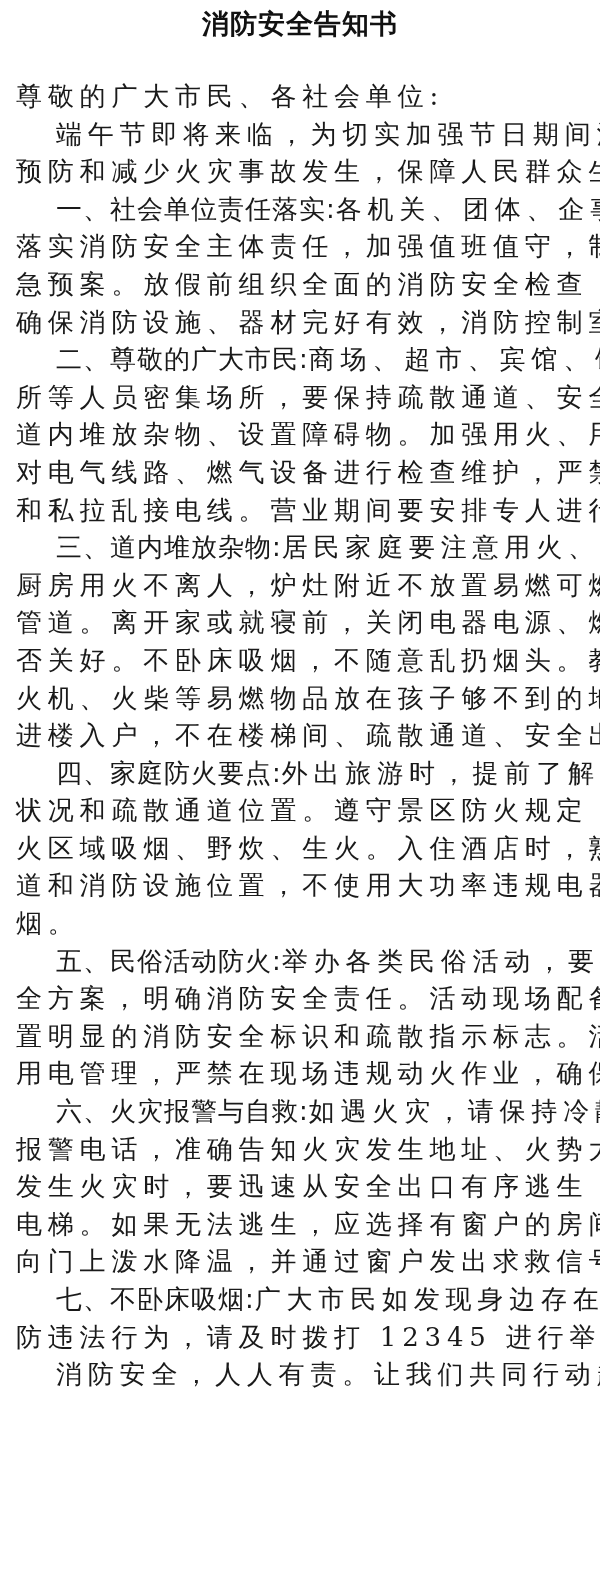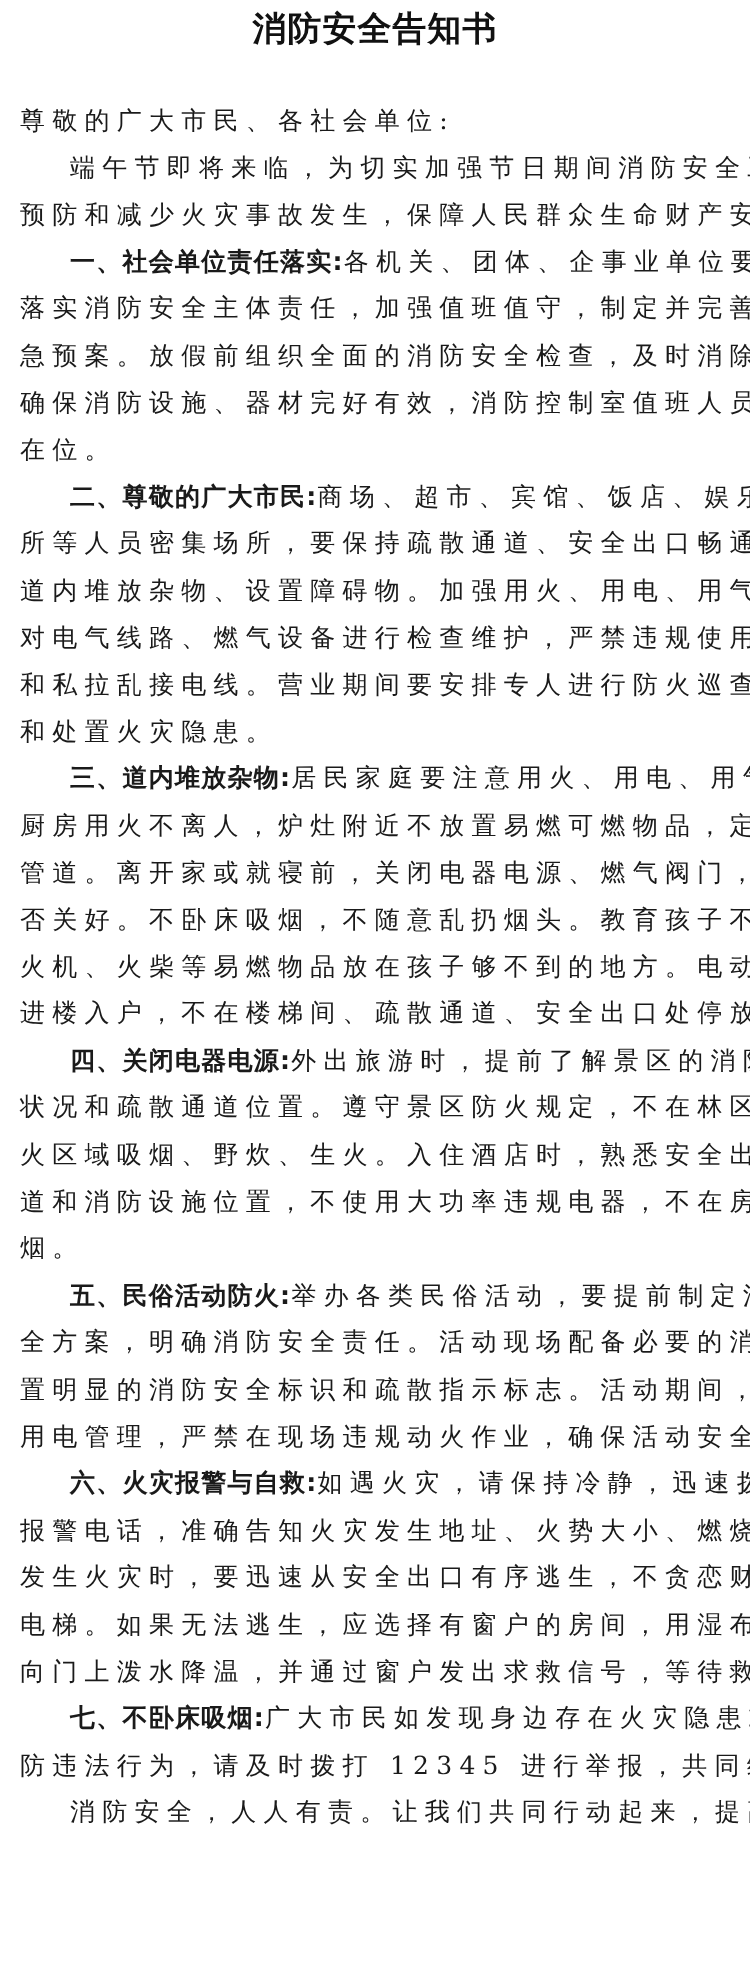--- a/index.html
+++ b/index.html
@@ -25,29 +25,29 @@
     }
     .doc {
       position: absolute;
       top: 78px;
       left: 16px;
       width: 572px;
     }
     .line {
       height: 37.6px;
       line-height: 37.6px;
-      font-size: 20px;
+      font-size: 26px;
       white-space: nowrap;
       letter-spacing: 5.8px;
       overflow: visible;
     }
     .indent { padding-left: 40px; }
     .heading {
       font-family: "DejaVu Sans", "Liberation Sans", sans-serif;
-      font-weight: bold;
+      font-weight: normal;
       letter-spacing: 1px;
     }
     .para { margin: 0; }
   </style>
 </head>
 <body>
 
 <div class="title">消防安全告知书</div>
 
 <div class="doc">
@@ -57,43 +57,41 @@
   <div class="para">
     <div class="line indent">端午节即将来临，为切实加强节日期间消防安全工作，有效</div>
     <div class="line">预防和减少火灾事故发生，保障人民群众生命财产安全，特向大</div>
   </div>
 
   <div class="para">
     <div class="line indent"><span class="heading">一、社会单位责任落实:</span><span>各机关、团体、企事业单位要严格</span></div>
     <div class="line">落实消防安全主体责任，加强值班值守，制定并完善消防安全应</div>
     <div class="line">急预案。放假前组织全面的消防安全检查，及时消除火灾隐患，</div>
     <div class="line">确保消防设施、器材完好有效，消防控制室值班人员 24 小时在岗</div>
-    <div class="line">在位。</div>
   </div>
 
   <div class="para">
     <div class="line indent"><span class="heading">二、尊敬的广大市民:</span><span>商场、超市、宾馆、饭店、娱乐场</span></div>
     <div class="line">所等人员密集场所，要保持疏散通道、安全出口畅通，严禁在通</div>
     <div class="line">道内堆放杂物、设置障碍物。加强用火、用电、用气管理，定期</div>
     <div class="line">对电气线路、燃气设备进行检查维护，严禁违规使用大功率电器</div>
     <div class="line">和私拉乱接电线。营业期间要安排专人进行防火巡查，及时发现</div>
-    <div class="line">和处置火灾隐患。</div>
   </div>
 
   <div class="para">
     <div class="line indent"><span class="heading">三、道内堆放杂物:</span><span>居民家庭要注意用火、用电、用气安全。</span></div>
     <div class="line">厨房用火不离人，炉灶附近不放置易燃可燃物品，定期清理油烟</div>
     <div class="line">管道。离开家或就寝前，关闭电器电源、燃气阀门，检查门窗是</div>
     <div class="line">否关好。不卧床吸烟，不随意乱扔烟头。教育孩子不玩火，将打</div>
     <div class="line">火机、火柴等易燃物品放在孩子够不到的地方。电动自行车不要</div>
     <div class="line">进楼入户，不在楼梯间、疏散通道、安全出口处停放或充电，应</div>
   </div>
 
   <div class="para">
-    <div class="line indent"><span class="heading">四、关闭电器电源:</span><span>外出旅游时，提前了解景区的消防安全</span></div>
+    <div class="line indent"><span class="heading">四、家庭防火要点:</span><span>外出旅游时，提前了解景区的消防安全</span></div>
     <div class="line">状况和疏散通道位置。遵守景区防火规定，不在林区、草原等禁</div>
     <div class="line">火区域吸烟、野炊、生火。入住酒店时，熟悉安全出口、疏散通</div>
     <div class="line">道和消防设施位置，不使用大功率违规电器，不在房间内卧床吸</div>
     <div class="line">烟。</div>
   </div>
 
   <div class="para">
     <div class="line indent"><span class="heading">五、民俗活动防火:</span><span>举办各类民俗活动，要提前制定消防安</span></div>
     <div class="line">全方案，明确消防安全责任。活动现场配备必要的消防器材，设</div>
     <div class="line">置明显的消防安全标识和疏散指示标志。活动期间，加强用火、</div>

